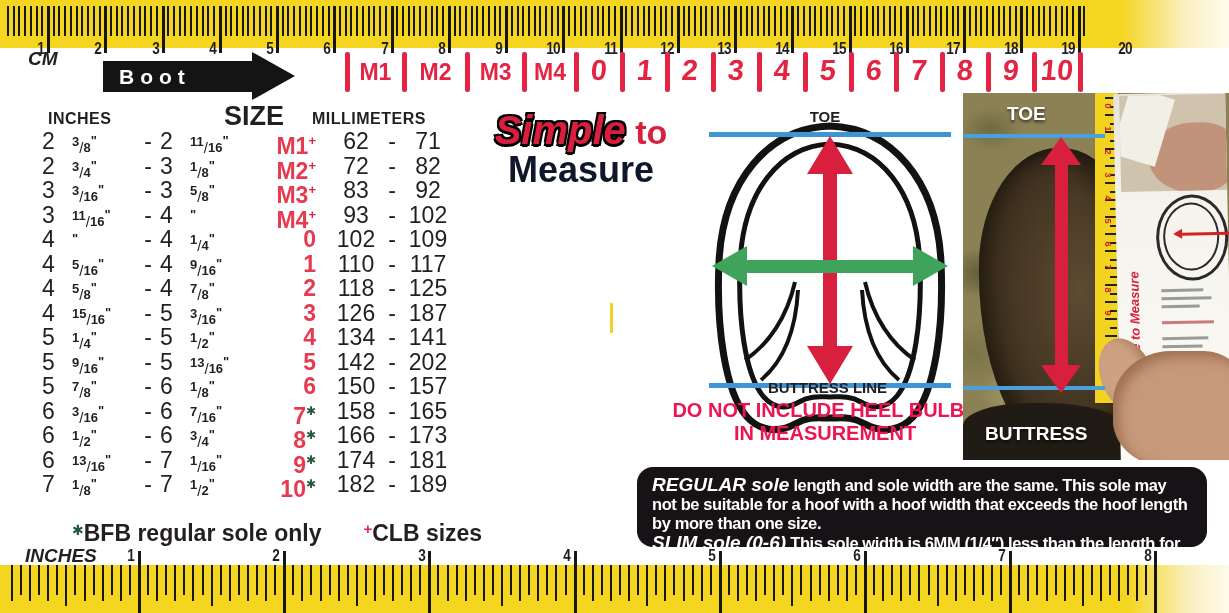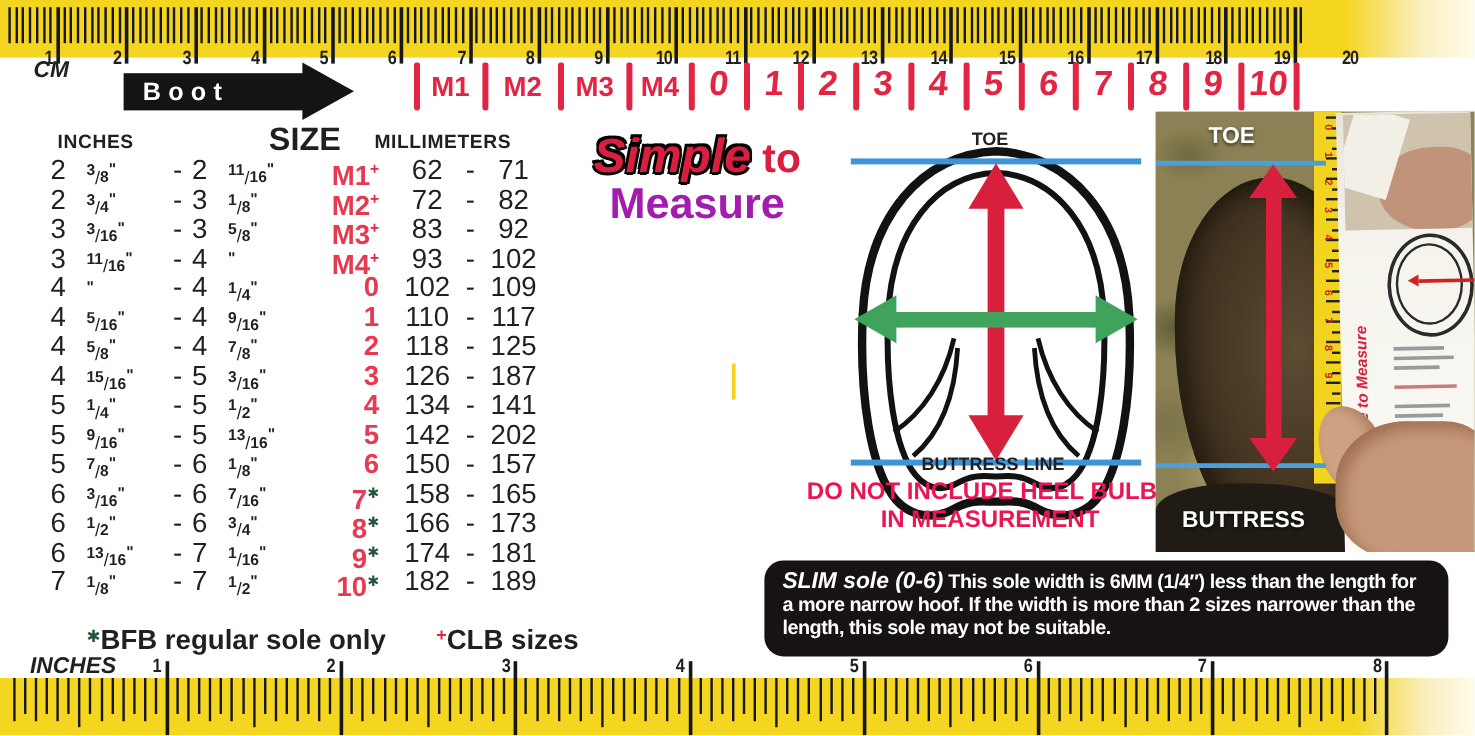--- a/index.html
+++ b/index.html
@@ -51,21 +51,21 @@
   .mk.mkstar{color:#26573B;font-size:12px;}
   .footnotes{position:absolute;left:72px;top:520px;display:flex;gap:42px;font-size:23px;font-weight:800;}
   .fsym-plus{color:#E42443;font-size:15px;vertical-align:7px;font-weight:800;}
   .fsym-star{color:#26573B;font-size:14px;vertical-align:6px;}
 
   
   .stm{position:absolute;left:452px;top:108px;width:258px;text-align:center;}
   .stm-t1{font-size:34px;color:#D91F3D;font-weight:800;}
   .stm-t1 .it{font-style:italic;font-weight:900;font-size:40px;
     text-shadow:-2px -2px 0 #000,2px -2px 0 #000,-2px 2px 0 #000,2px 2px 0 #000,0 3px 0 #000;}
-  .stm-t2{font-size:36px;color:#a21caf;font-weight:800;margin-top:-4px;}
+  .stm-t2{font-size:36px;color:#0f172a;font-weight:800;margin-top:-4px;}
   .stm-body{margin-top:8px;font-size:19.5px;line-height:26px;color:#231F20;}
   .fold-mark{position:absolute;left:610px;top:303px;width:3px;height:30px;background:#F2D41D;}
 
   
   .diagram-svg{position:absolute;left:699px;top:112px;}
   .dg-toe{position:absolute;left:770px;top:108px;width:110px;text-align:center;font-size:15px;font-weight:800;}
   .dg-butt{position:absolute;left:745px;top:379px;width:165px;text-align:center;font-size:15px;font-weight:800;}
   .dg-warn{position:absolute;left:660px;top:399px;width:330px;text-align:center;
     color:#EC1551;font-weight:900;font-size:20px;line-height:23px;}
 
@@ -679,20 +679,21 @@
     <div class="ph-blue" style="top:41px"></div>
     <div class="ph-blue" style="top:293px"></div>
     <div class="ph-arrow-shaft"></div>
     <div class="ph-arrow-head up"></div>
     <div class="ph-arrow-head down"></div>
     <div class="ph-label ph-toe">TOE</div>
     <div class="ph-label ph-butt">BUTTRESS</div>
   </div>
 
   <div class="info-box">
+    <div class="info-p"><span class="info-lead">REGULAR sole</span><span> length and sole width are the same. This sole may not be suitable for a hoof with a hoof width that exceeds the hoof length by more than one size.</span></div>
     <div class="info-p"><span class="info-lead">SLIM sole (0-6)</span><span> This sole width is 6MM (1/4″) less than the length for a more narrow hoof. If the width is more than 2 sizes narrower than the length, this sole may not be suitable.</span></div>
   </div>
 
   <div class="inches-label">INCHES</div>
   <div class="bot-band">
       <div class="btk b4" style="left: 10.95px;"></div>
       <div class="btk b16" style="left: 20.025px;"></div>
       <div class="btk b4" style="left: 29.1px;"></div>
       <div class="btk b16" style="left: 38.175px;"></div>
       <div class="btk b4" style="left: 47.25px;"></div>

